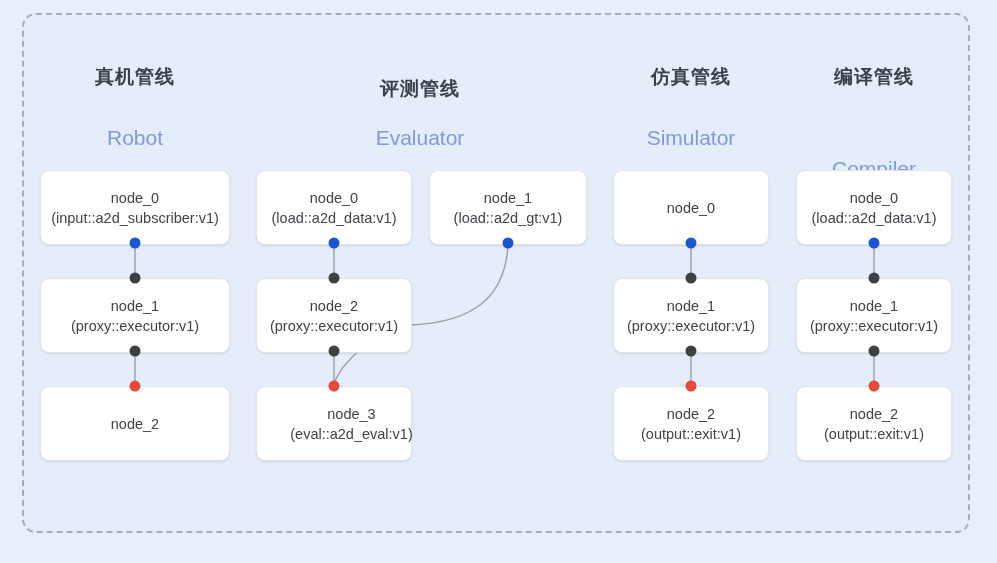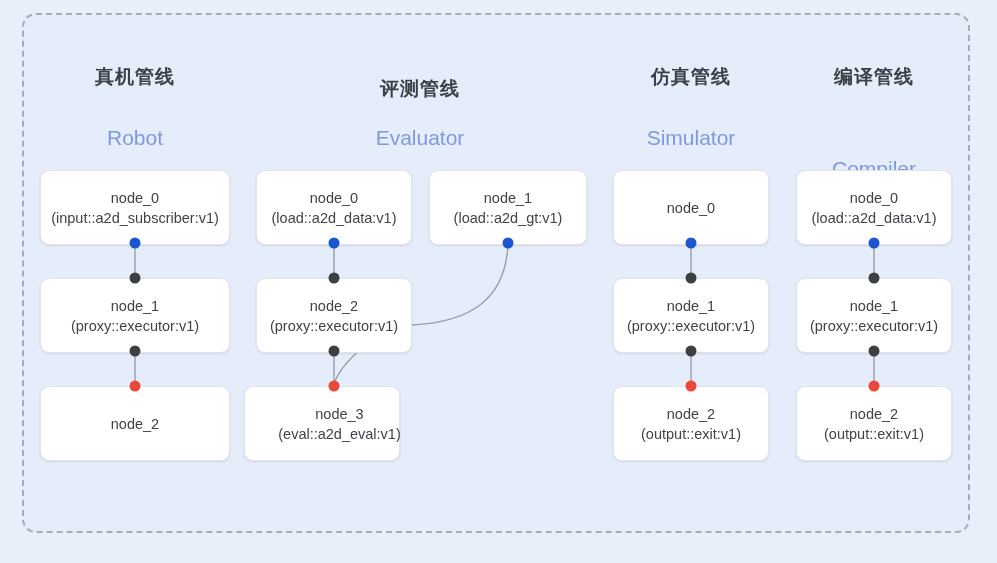--- a/index.html
+++ b/index.html
@@ -139,21 +139,21 @@
         <div class="node-type">(load::a2d_data:v1)</div>
       </div>
       <div class="node" style="left: 429px; top: 170px; width: 158px; height: 75px;">
         <div class="node-id">node_1</div>
         <div class="node-type">(load::a2d_gt:v1)</div>
       </div>
       <div class="node" style="left: 256px; top: 278px; width: 156px; height: 75px;">
         <div class="node-id">node_2</div>
         <div class="node-type">(proxy::executor:v1)</div>
       </div>
-      <div class="node" style="left: 244px; top: 386px; width: 156px; height: 75px; padding-left: 35px;">
+      <div class="node" style="left: 256px; top: 386px; width: 156px; height: 75px; padding-left: 35px;">
         <div class="node-id">node_3</div>
         <div class="node-type">(eval::a2d_eval:v1)</div>
       </div>
       <div class="port port-blue" style="left: 334px; top: 243px;"></div>
       <div class="port port-blue" style="left: 508px; top: 243px;"></div>
       <div class="port port-dark" style="left: 334px; top: 278px;"></div>
       <div class="port port-dark" style="left: 334px; top: 351px;"></div>
       <div class="port port-red" style="left: 334px; top: 386px;"></div>
       <div class="col-title" style="left: 691px; top: 64px;">仿真管线</div>
       <div class="col-sub" style="left: 691px; top: 126px;">Simulator</div>

